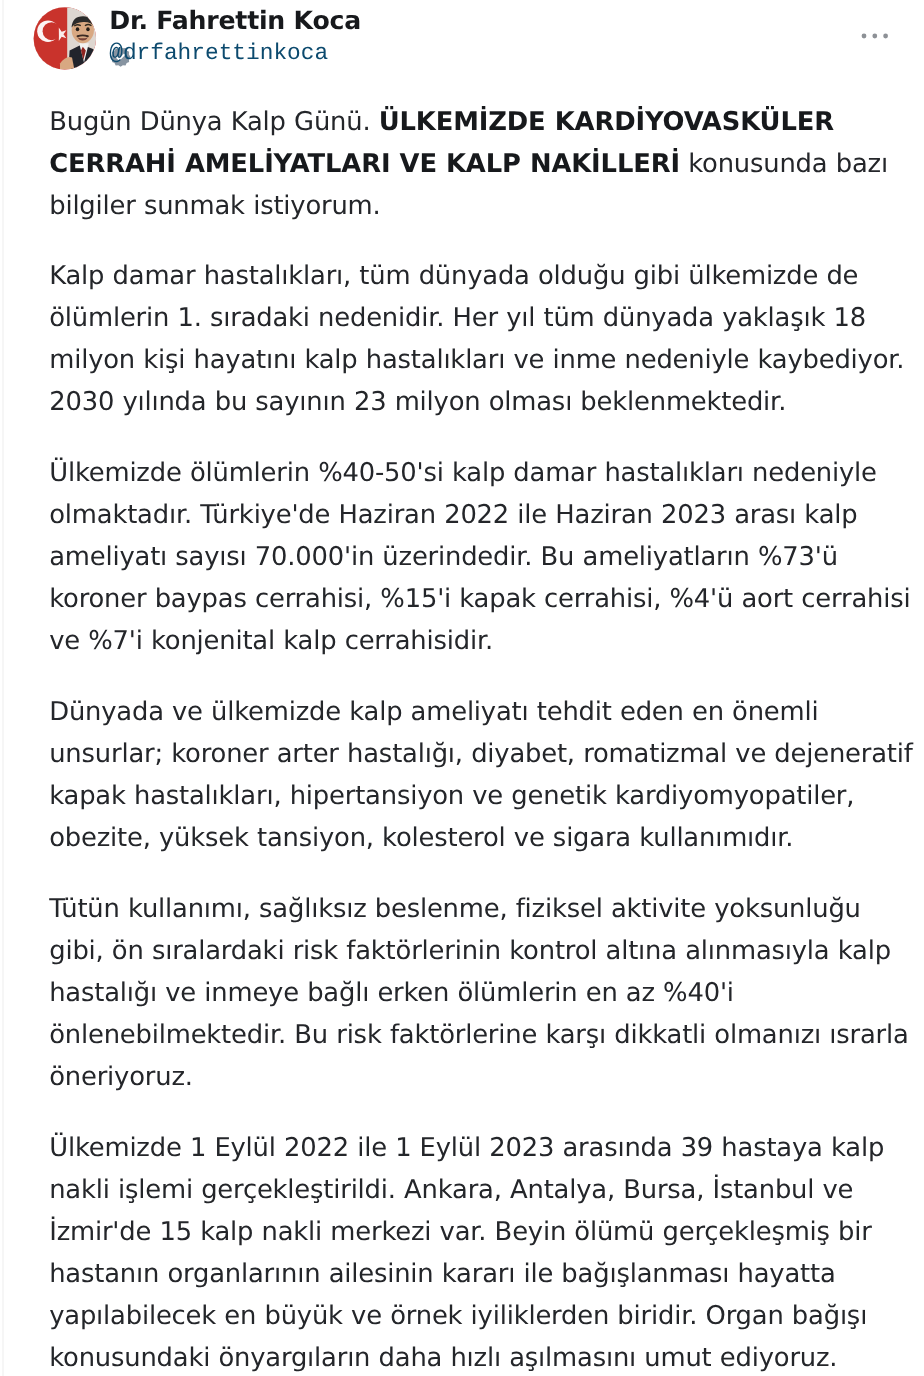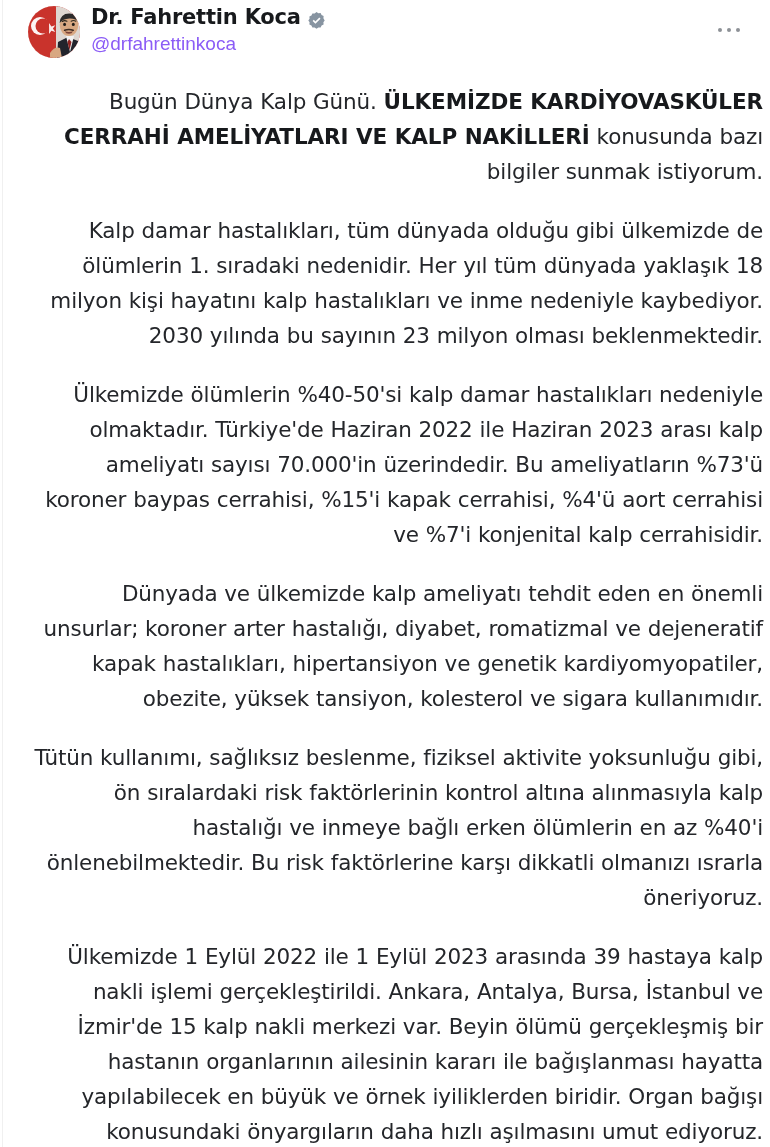--- a/index.html
+++ b/index.html
@@ -58,23 +58,24 @@
 
   #author-block {
     position: absolute;
     left: 63px;
     top: -2px;
     width: 560px;
   }
 
   #display-name-row {
     display: flex;
-    align-items: flex-end;
+    align-items: flex-start;
     gap: 6px;
     height: 26px;
+    flex-direction: column;
   }
 
   #display-name {
     font-size: 21px;
     font-weight: 700;
     color: #17191c;
     letter-spacing: -0.2px;
     line-height: 26px;
     white-space: nowrap;
     font-family: "DejaVu Sans", "Liberation Sans", sans-serif;
@@ -83,25 +84,25 @@
   #verified-badge {
     width: 19px;
     height: 19px;
     flex: 0 0 19px;
     display: block;
     margin-top: 2px;
   }
 
   #handle {
     font-size: 19px;
-    color: #8b5cf6;
+    color: #0c4a6e;
     line-height: 24px;
     margin-top: 2px;
     white-space: nowrap;
-    font-family: Liberation Sans, sans-serif;
+    font-family: Liberation Mono, monospace;
   }
 
   #more-menu {
     position: absolute;
     right: 2px;
     top: 16px;
     width: 22px;
     height: 16px;
     display: flex;
     align-items: center;
@@ -121,25 +122,24 @@
     position: absolute;
     left: 29px;
     top: 84px;
     width: 734px;
   }
 
   .tweet-paragraph {
     font-size: 21.5px;
     line-height: 35px;
     color: #24262a;
-    margin: 0 0 24px 0;
+    margin: 0 0 24px 12px;
     letter-spacing: -0.15px;
     word-spacing: 0.2px;
     font-family: "DejaVu Sans", "Liberation Sans", sans-serif;
-    text-align: right;
   }
   .tweet-paragraph:last-child { margin-bottom: 0; }
   .tweet-paragraph b {
     font-weight: 700;
     color: #17191c;
     letter-spacing: -0.1px;
   }
 </style>
 </head>
 <body>

